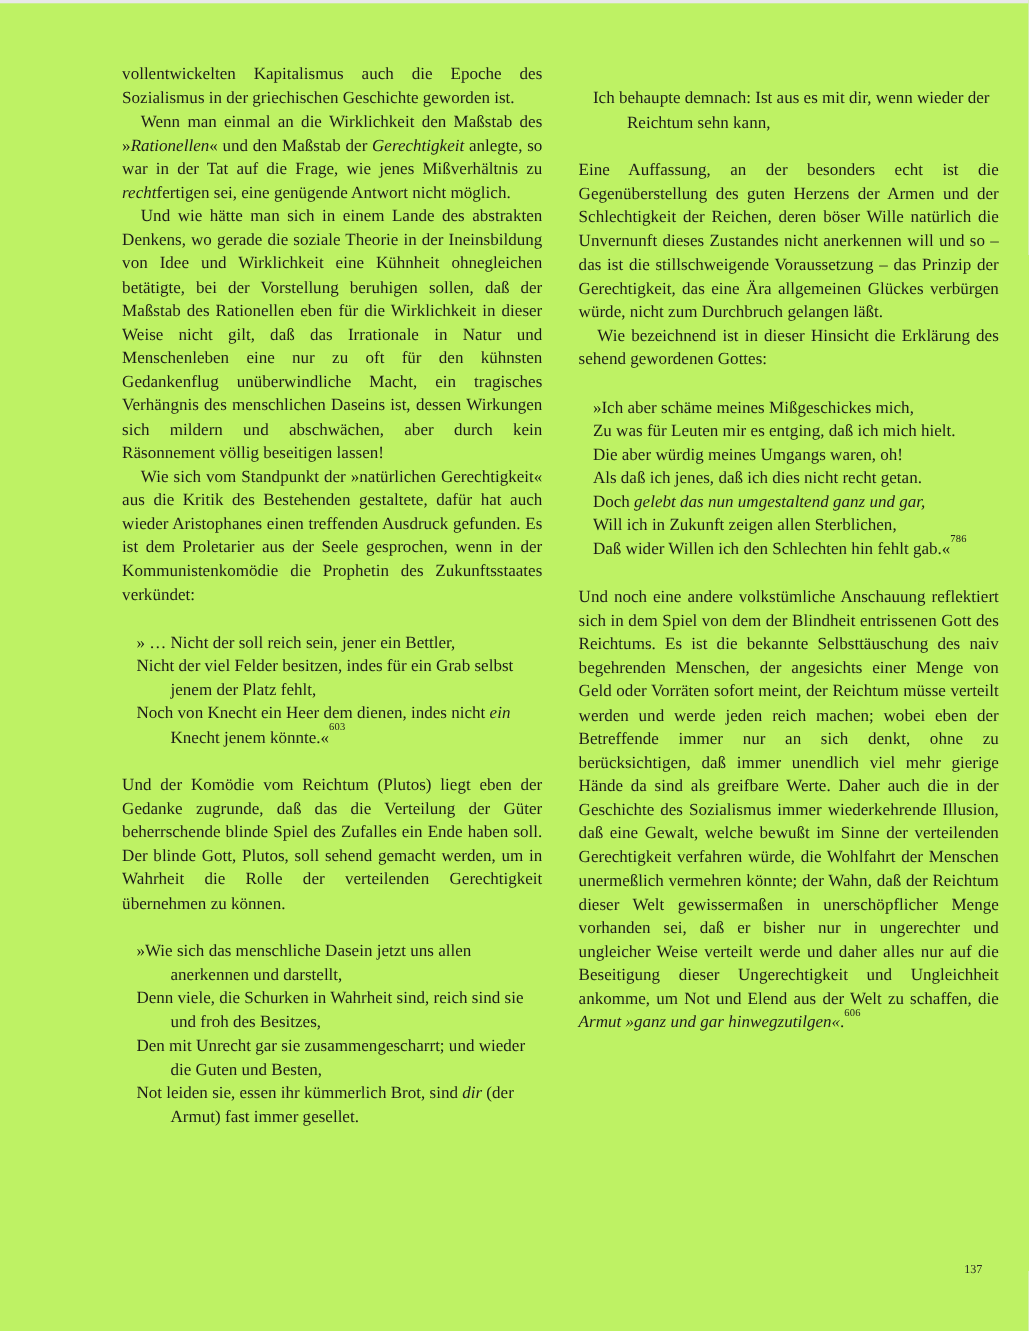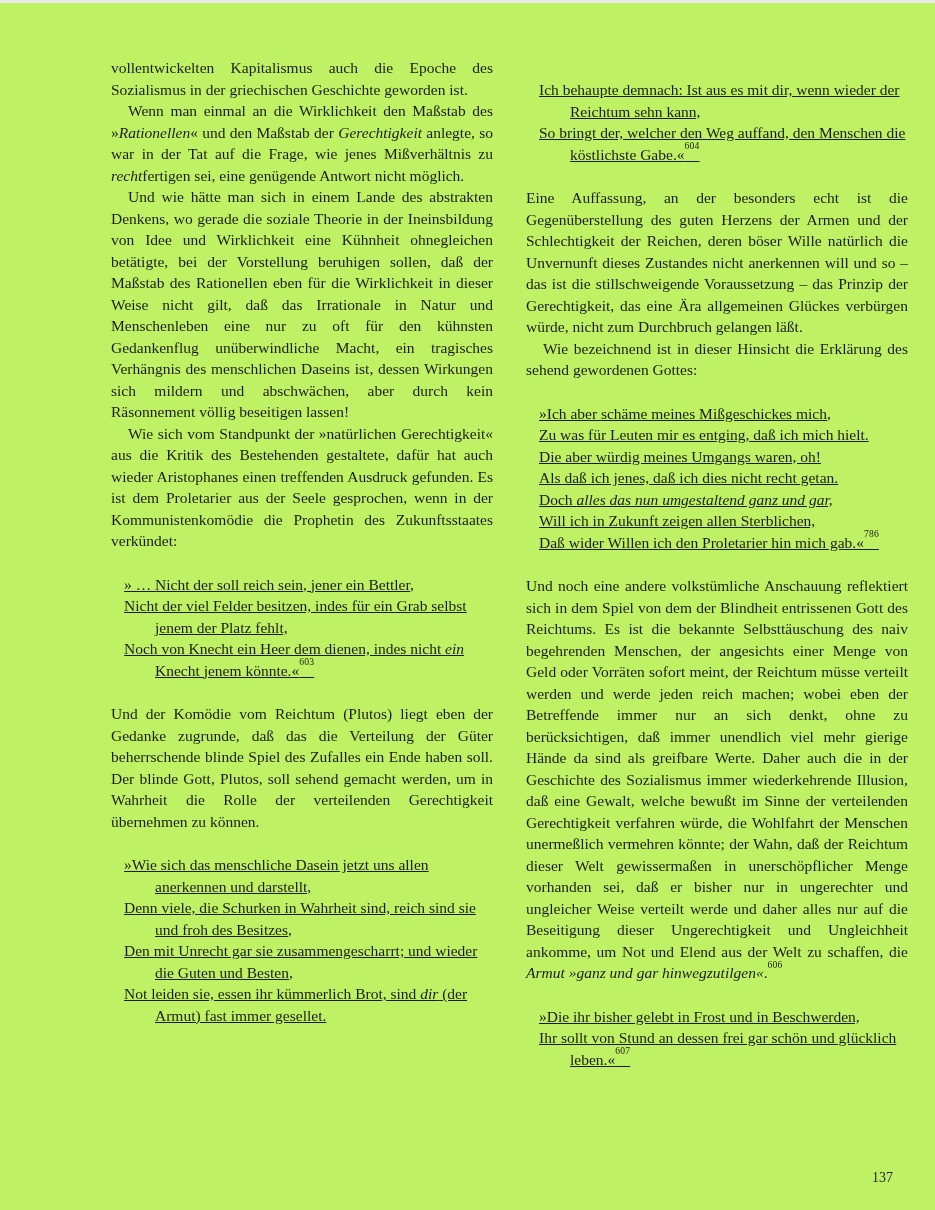--- a/index.html
+++ b/index.html
@@ -41,37 +41,36 @@
     text-indent: 17px;
   }
   .verse-block {
     margin: 22px 0;
   }
   .verse-line {
     margin-left: 13px;
     padding-left: 31px;
     text-indent: -31px;
     text-align: left;
-    text-decoration: underline;
   }
   em {
     font-style: italic;
   }
   sup.fn {
     font-size: 0.62em;
     line-height: 0;
     position: relative;
     top: -0.45em;
     letter-spacing: 0.2px;
   }
   .page-number {
     position: absolute;
     right: 42px;
-    bottom: 28px;
-    font-size: 14px;
+    bottom: 52px;
+    font-size: 11px;
     line-height: 14px;
     color: #2a2826;
   }
 </style>
 </head>
 <body>
 
 <div class="page">
   <div class="columns">
     <div class="column" id="col-left">
@@ -88,34 +87,29 @@
         <div class="verse-block">
           <div class="verse-line"><span>»Wie sich das menschliche Dasein jetzt uns allen anerkennen und darstellt,</span></div>
           <div class="verse-line"><span>Denn viele, die Schurken in Wahrheit sind, reich sind sie und froh des Besitzes,</span></div>
           <div class="verse-line"><span>Den mit Unrecht gar sie zusammengescharrt; und wieder die Guten und Besten,</span></div>
           <div class="verse-line"><span>Not leiden sie, essen ihr kümmerlich Brot, sind </span><em>dir</em><span> (der Armut) fast immer gesellet.</span></div>
         </div>
       </div>
     <div class="column" id="col-right">
         <div class="verse-block">
           <div class="verse-line"><span>Ich behaupte demnach: Ist aus es mit dir, wenn wieder der Reichtum sehn kann,</span></div>
-          <div class="verse-line"><span>So bringt der, welcher den Weg auffand, den Menschen die köstlichste Gabe.«</span><sup class="fn">604</sup></div>
         </div>
         <p class="para"><span>Eine Auffassung, an der besonders echt ist die Gegenüberstellung des guten Herzens der Armen und der Schlechtigkeit der Reichen, deren böser Wille natürlich die Unvernunft dieses Zustandes nicht anerkennen will und so – das ist die stillschweigende Voraussetzung – das Prinzip der Gerechtigkeit, das eine Ära allgemeinen Glückes verbürgen würde, nicht zum Durchbruch gelangen läßt.</span></p>
         <p class="para indent"><span>Wie bezeichnend ist in dieser Hinsicht die Erklärung des sehend gewordenen Gottes:</span></p>
         <div class="verse-block">
           <div class="verse-line"><span>»Ich aber schäme meines Mißgeschickes mich,</span></div>
           <div class="verse-line"><span>Zu was für Leuten mir es entging, daß ich mich hielt.</span></div>
           <div class="verse-line"><span>Die aber würdig meines Umgangs waren, oh!</span></div>
           <div class="verse-line"><span>Als daß ich jenes, daß ich dies nicht recht getan.</span></div>
-          <div class="verse-line"><span>Doch </span><em>alles das nun umgestaltend ganz und gar,</em></div>
+          <div class="verse-line"><span>Doch </span><em>gelebt das nun umgestaltend ganz und gar,</em></div>
           <div class="verse-line"><span>Will ich in Zukunft zeigen allen Sterblichen,</span></div>
-          <div class="verse-line"><span>Daß wider Willen ich den Proletarier hin mich gab.«</span><sup class="fn">786</sup></div>
+          <div class="verse-line"><span>Daß wider Willen ich den Schlechten hin fehlt gab.«</span><sup class="fn">786</sup></div>
         </div>
         <p class="para"><span>Und noch eine andere volkstümliche Anschauung reflektiert sich in dem Spiel von dem der Blindheit entrissenen Gott des Reichtums. Es ist die bekannte Selbsttäuschung des naiv begehrenden Menschen, der angesichts einer Menge von Geld oder Vorräten sofort meint, der Reichtum müsse verteilt werden und werde jeden reich machen; wobei eben der Betreffende immer nur an sich denkt, ohne zu berücksichtigen, daß immer unendlich viel mehr gierige Hände da sind als greifbare Werte. Daher auch die in der Geschichte des Sozialismus immer wiederkehrende Illusion, daß eine Gewalt, welche bewußt im Sinne der verteilenden Gerechtigkeit verfahren würde, die Wohlfahrt der Menschen unermeßlich vermehren könnte; der Wahn, daß der Reichtum dieser Welt gewissermaßen in unerschöpflicher Menge vorhanden sei, daß er bisher nur in ungerechter und ungleicher Weise verteilt werde und daher alles nur auf die Beseitigung dieser Ungerechtigkeit und Ungleichheit ankomme, um Not und Elend aus der Welt zu schaffen, die </span><em>Armut »ganz und gar hinwegzutilgen«</em><span>.</span><sup class="fn">606</sup></p>
-        <div class="verse-block">
-          <div class="verse-line"><span>»Die ihr bisher gelebt in Frost und in Beschwerden,</span></div>
-          <div class="verse-line"><span>Ihr sollt von Stund an dessen frei gar schön und glücklich leben.«</span><sup class="fn">607</sup></div>
-        </div>
       </div>
   </div>
   <div class="page-number">137</div>
 </div>
 
 </body></html>

